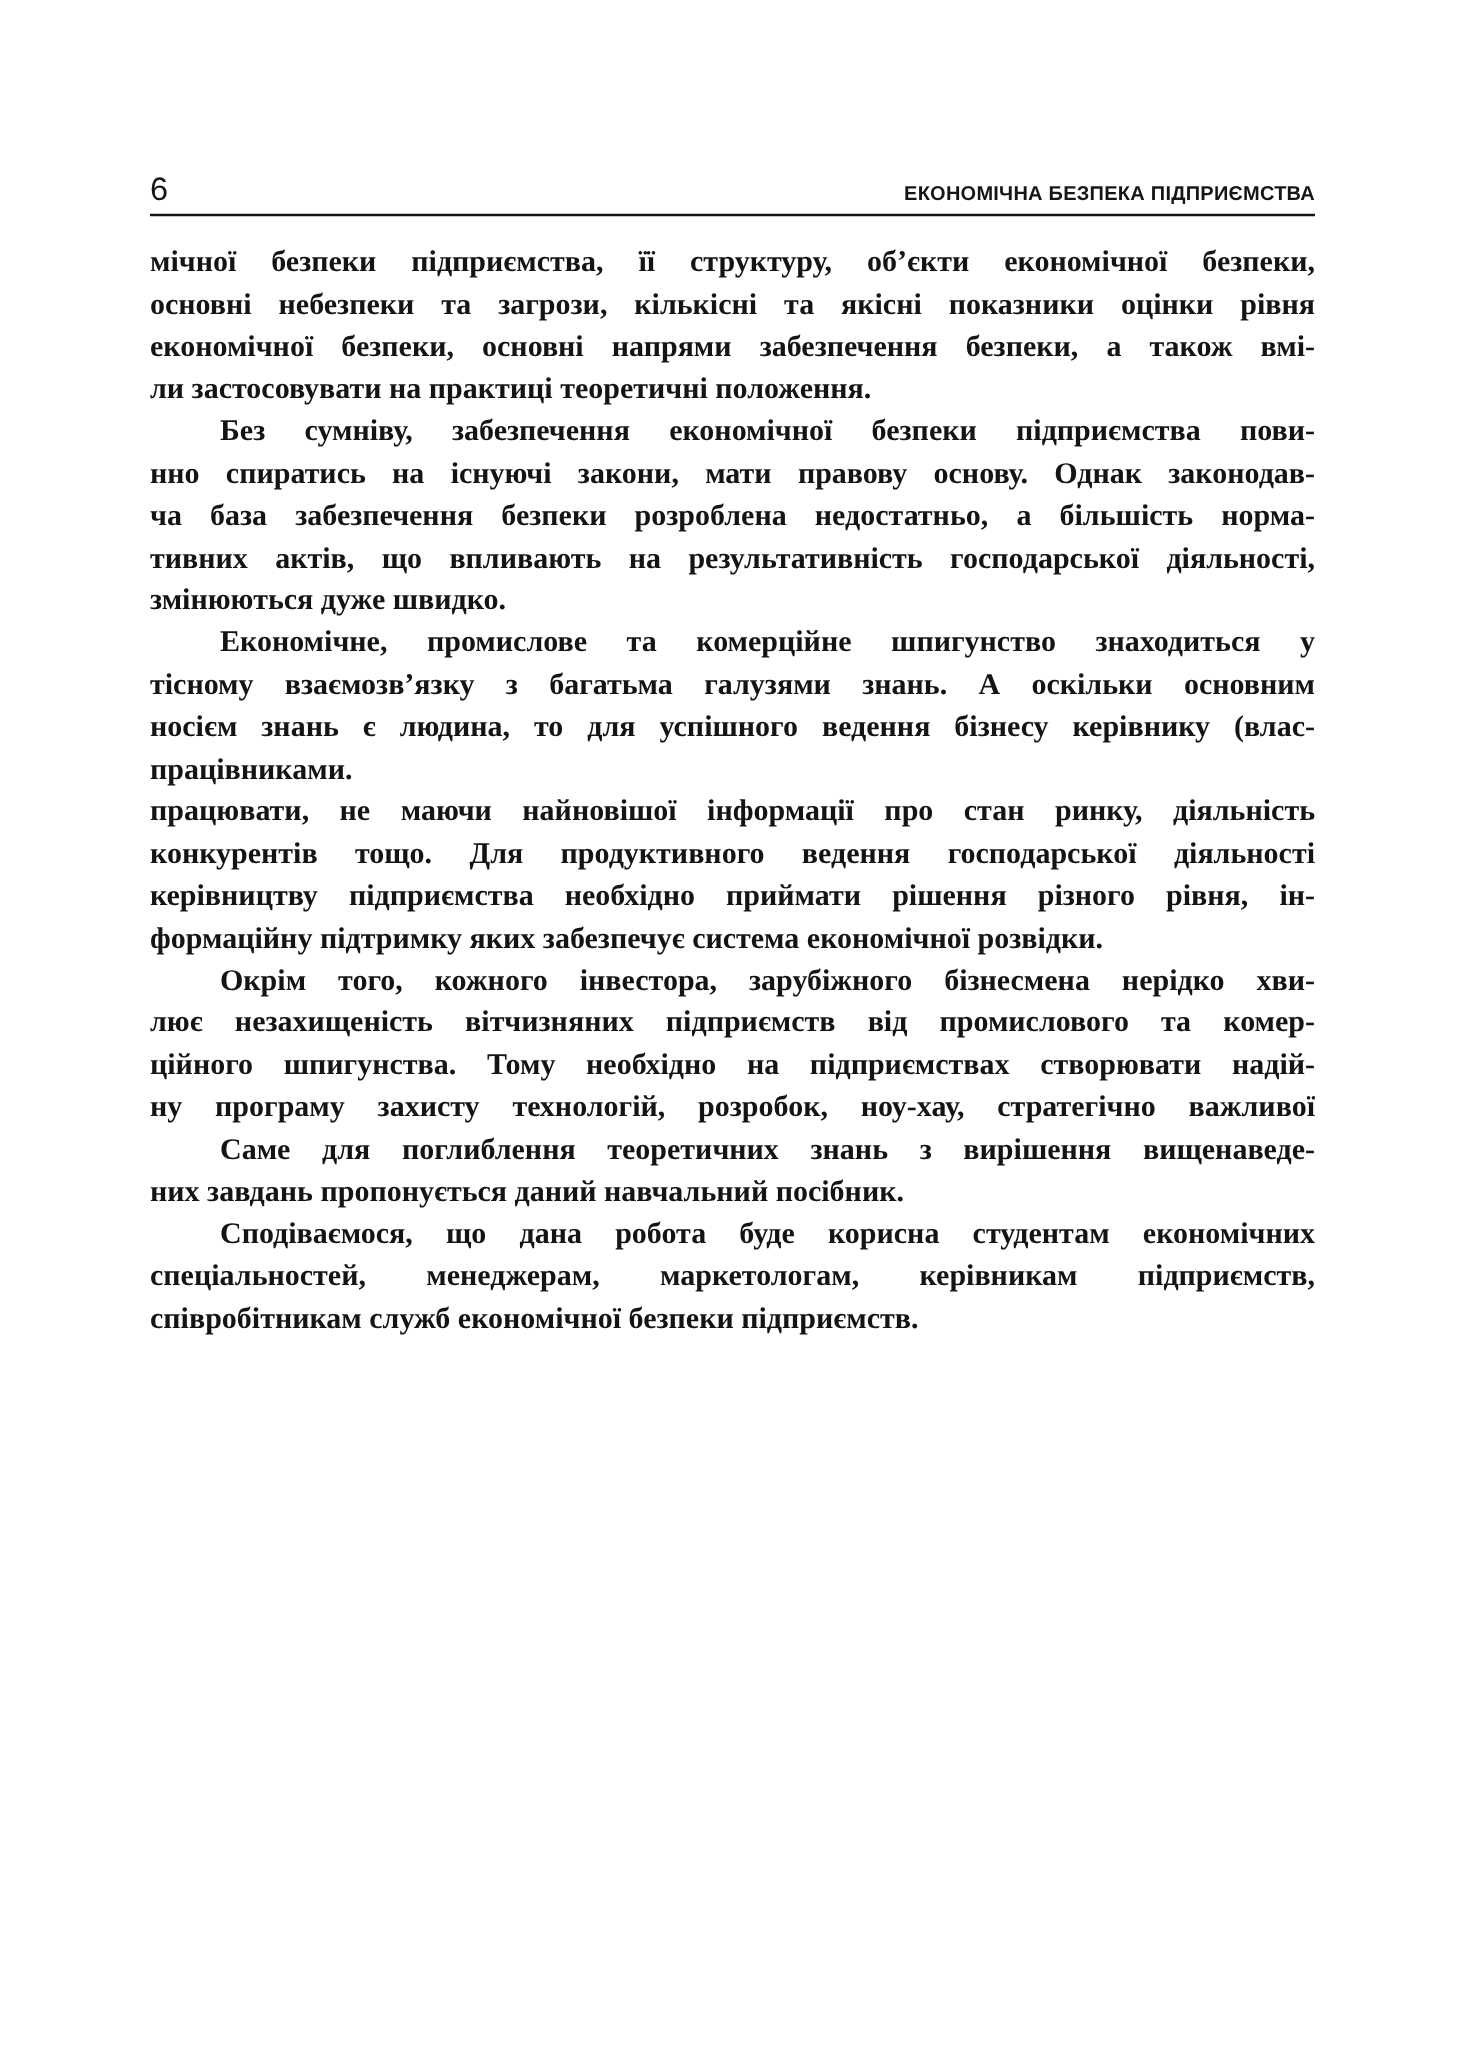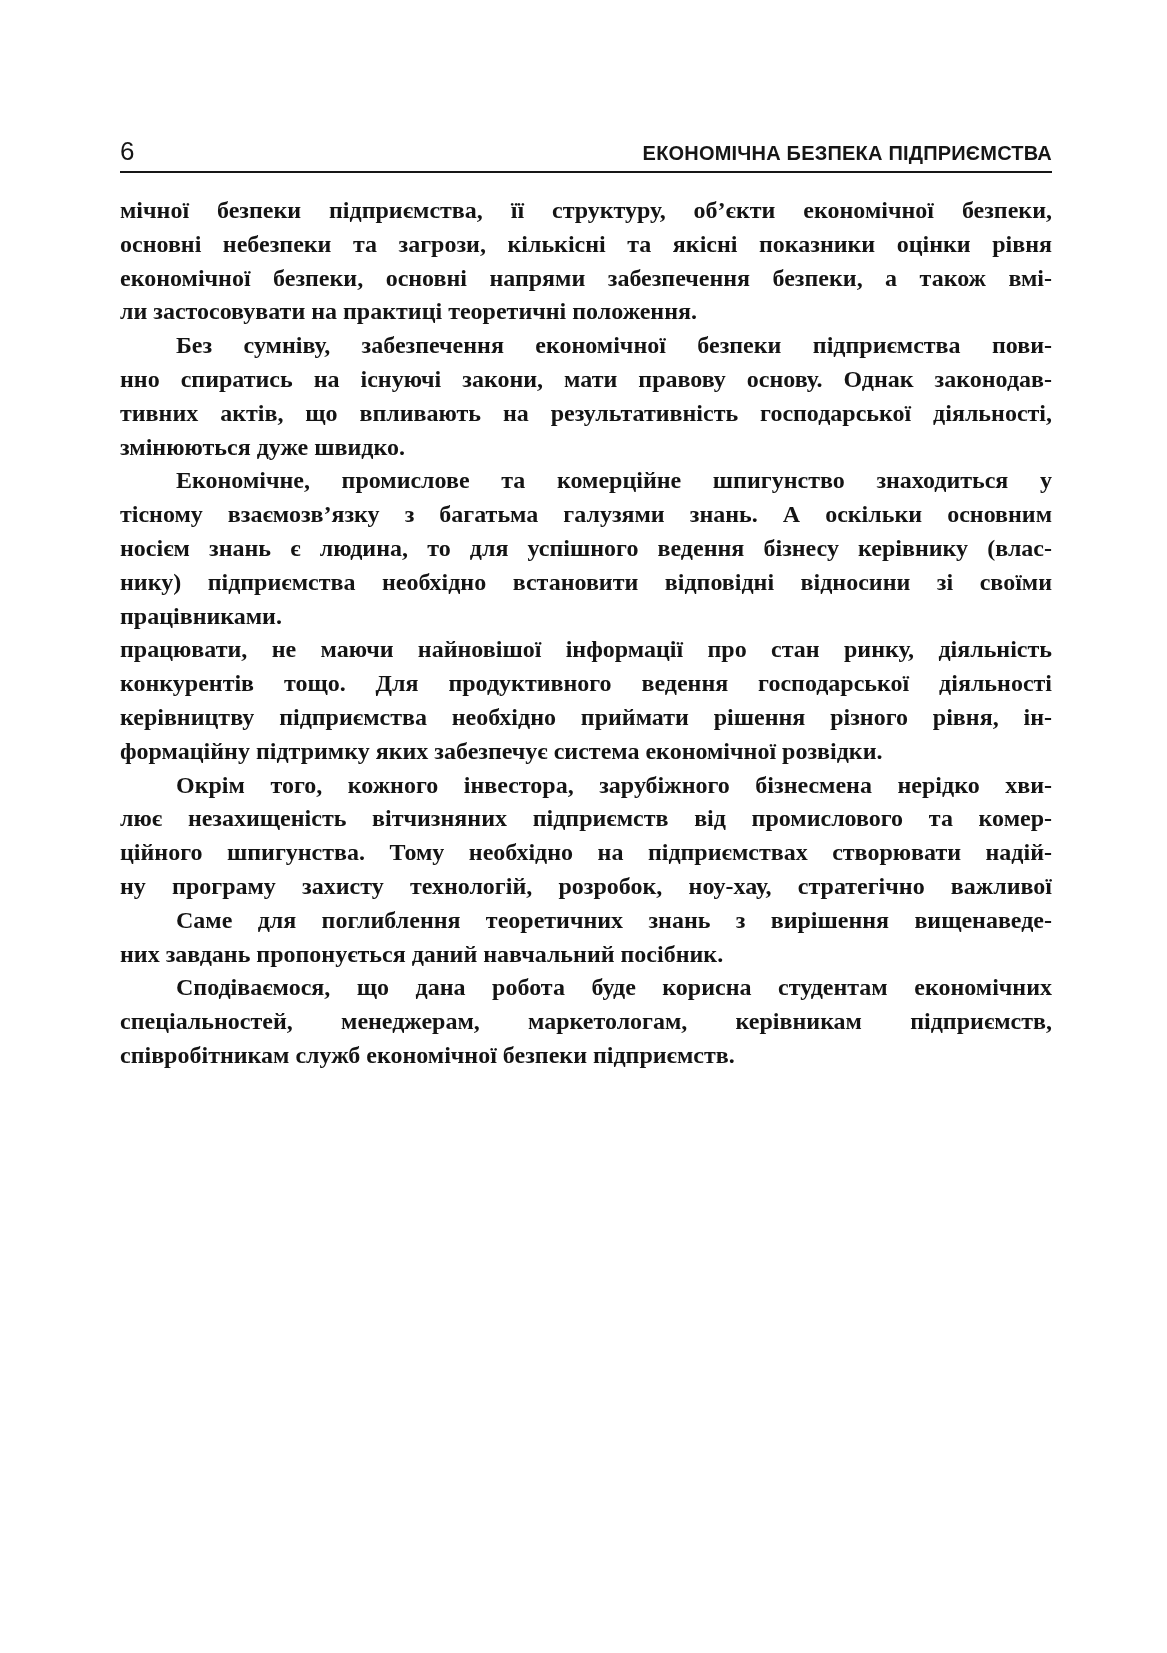--- a/index.html
+++ b/index.html
@@ -28,21 +28,21 @@
     padding-bottom: 7px;
     font-family: "Liberation Sans", sans-serif;
     color: #161616;
   }
   .page-num {
     font-size: 26px;
     font-weight: 400;
     line-height: 1;
   }
   .running-title {
-    font-size: 20px;
+    font-size: 16px;
     font-weight: 700;
     letter-spacing: 0.2px;
     line-height: 1;
     margin-left: 31px;
   }
   .text-block {
     margin-top: 21px;
     font-family: "Liberation Serif", serif;
     font-size: 24px;
     line-height: 33.8px;
@@ -72,28 +72,28 @@
     <div class="text-block" id="text-block">
         <div class="paragraph">
           <div class="line">мічної безпеки підприємства, її структуру, об’єкти економічної безпеки,</div>
           <div class="line">основні небезпеки та загрози, кількісні та якісні показники оцінки рівня</div>
           <div class="line">економічної безпеки, основні напрями забезпечення безпеки, а також вмі-</div>
           <div class="line last">ли застосовувати на практиці теоретичні положення.</div>
         </div>
         <div class="paragraph">
           <div class="line indent">Без сумніву, забезпечення економічної безпеки підприємства пови-</div>
           <div class="line">нно спиратись на існуючі закони, мати правову основу. Однак законодав-</div>
+          <div class="line">ча база забезпечення безпеки розроблена недостатньо, а більшість норма-</div>
           <div class="line">тивних актів, що впливають на результативність господарської діяльності,</div>
           <div class="line last">змінюються дуже швидко.</div>
         </div>
         <div class="paragraph">
           <div class="line indent">Економічне, промислове та комерційне шпигунство знаходиться у</div>
           <div class="line">тісному взаємозв’язку з багатьма галузями знань. А оскільки основним</div>
           <div class="line">носієм знань є людина, то для успішного ведення бізнесу керівнику (влас-</div>
-          <div class="line">нику) підприємства необхідно встановити відповідні відносини зі своїми</div>
           <div class="line last">працівниками.</div>
         </div>
         <div class="paragraph">
           <div class="line">працювати, не маючи найновішої інформації про стан ринку, діяльність</div>
           <div class="line">конкурентів тощо. Для продуктивного ведення господарської діяльності</div>
           <div class="line">керівництву підприємства необхідно приймати рішення різного рівня, ін-</div>
           <div class="line last">формаційну підтримку яких забезпечує система економічної розвідки.</div>
         </div>
         <div class="paragraph">
           <div class="line indent">Окрім того, кожного інвестора, зарубіжного бізнесмена нерідко хви-</div>

